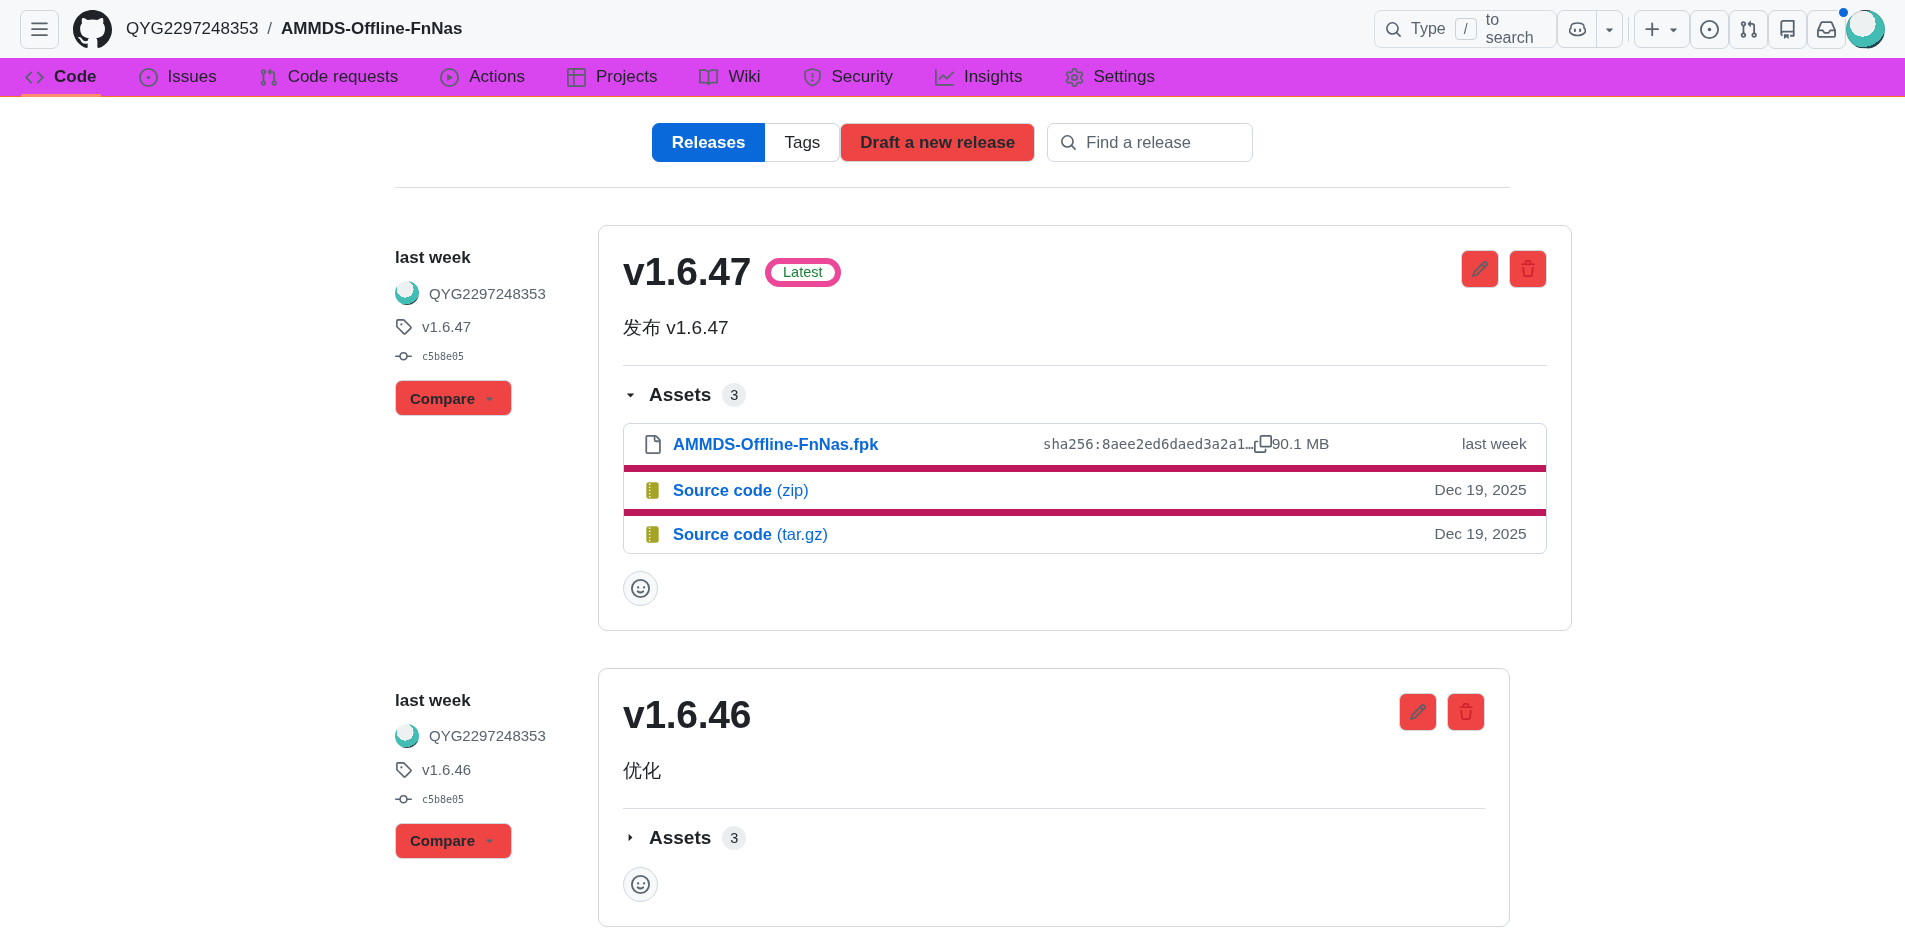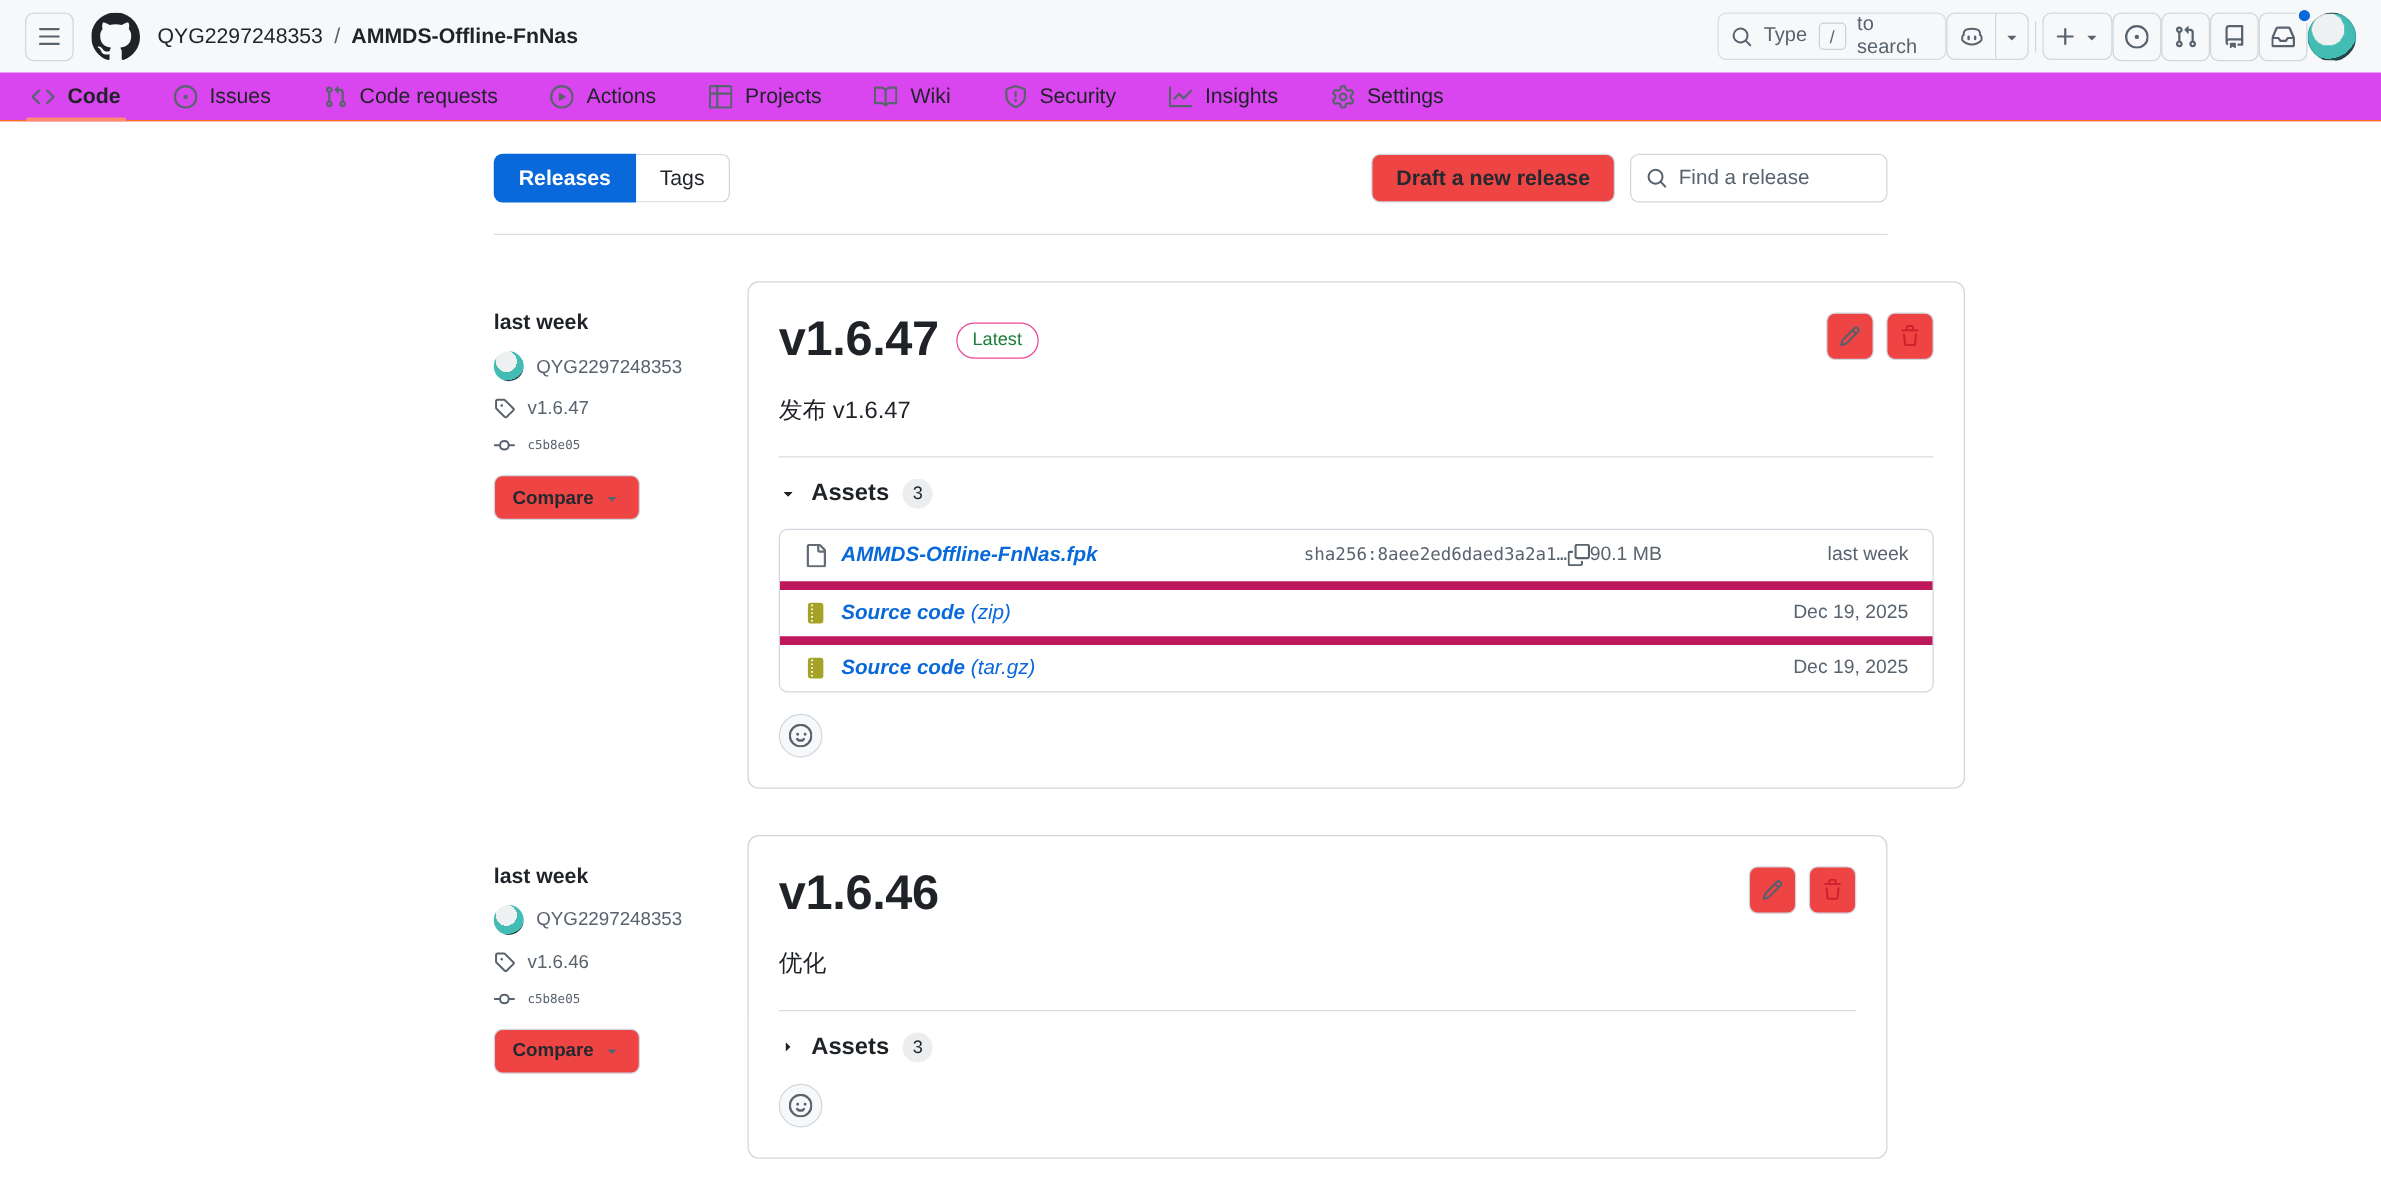--- a/index.html
+++ b/index.html
@@ -70,21 +70,21 @@
   }
   .nav-tab .octicon { color:#59636e; }
   .nav-tab.active { font-weight:600; }
   .nav-tab.active::after {
     content:""; position:absolute; left:7px; right:7px; bottom:-1px; height:3px;
     border-radius:3px; background:#fd8c73;
   }
 
   
   .container { width:1115px; margin:0 auto; }
-  .toolbar { margin-top:26px; display:flex; align-items:center; justify-content:space-between; }
+  .toolbar { margin-top:26px; display:flex; align-items:center; justify-content:center; }
   .seg { display:inline-flex; }
   .seg-btn {
     height:39px; padding:0 19px; display:inline-flex; align-items:center;
     font-size:17px; cursor:pointer; border:1px solid #d0d7de; background:#ffffff; color:#1f2328;
   }
   .seg-btn.active {
     background:#0969da; border-color:#0969da; color:#ffffff; font-weight:600;
     border-radius:7px 0 0 7px;
   }
   .seg-btn.inactive { border-left:none; border-radius:0 7px 7px 0; }
@@ -115,40 +115,40 @@
   .commit-sha { font-family:"DejaVu Sans Mono", monospace; font-size:10px; }
   .compare-btn { margin-top:15px; height:36px; padding:0 14px; font-size:15px; color:#24292f; }
   .compare-btn .octicon { color:#59636e; }
 
   .release-card { border:1px solid #d0d7de; border-radius:9px; background:#fff; padding:24px; }
   .card-head { display:flex; align-items:flex-start; justify-content:space-between; }
   .title-wrap { display:flex; align-items:center; gap:14px; }
   .rel-title { font-size:39px; font-weight:600; line-height:1.15; letter-spacing:-.3px; }
   .latest-badge {
     display:inline-flex; align-items:center; height:29px; padding:0 12px;
-    border:1px solid #ec4899; border-radius:999px; color:#1a7f37;
+    border:6px solid #ec4899; border-radius:999px; color:#1a7f37;
     font-size:14.5px; font-weight:500;text-align:right;
   }
   .card-actions { display:flex; gap:10px; }
   .sq-btn { width:38px; height:38px; padding:0; }
   .sq-btn .octicon { color:#57606a; }
   .sq-btn .danger { color:#cf222e; }
   .rel-desc { margin-top:20px; font-size:19px; color:#1f2328; }
   .card-divider { border:none; border-top:1px solid #d8dee4; margin-top:24px; }
   .assets-head { margin-top:17px; display:flex; align-items:center; gap:11px; cursor:pointer; }
   .assets-head .octicon { color:#1f2328; }
   .assets-title { font-size:19px; font-weight:600; }
   .counter {
     min-width:24px; height:24px; padding:0 7px; display:inline-flex; align-items:center; justify-content:center;
     background:rgba(175,184,193,.25); border-radius:12px; font-size:14.5px; font-weight:500; color:#1f2328;
   }
   .assets-box { margin-top:16px; border:1px solid #d0d7de; border-radius:7px; }
   .asset-row { display:flex; align-items:center; padding:9px 19px; min-height:41px; }
   .asset-row + .asset-row { border-top:7px solid #be185d; }
-  .asset-name-cell { display:flex; align-items:center; gap:11px; flex:0 0 400px; min-width:0;font-style:italic; }
+  .asset-name-cell { display:flex; align-items:center; gap:11px; flex:0 0 400px; min-width:0; }
   .asset-name-cell .octicon { color:#636c76; }
   .asset-link { color:#0969da; font-weight:600; text-decoration:none; cursor:pointer; font-size:16.5px; }
   .asset-link .suffix { font-weight:400; }
   .asset-digest { flex:1 1 auto; min-width:0; display:flex; align-items:center; color:#59636e; }
   .digest-text { font-family:"DejaVu Sans Mono", monospace; font-size:14px; white-space:nowrap; }
   .copy-btn { border:none; background:none; color:#59636e; cursor:pointer; display:inline-flex; }
   .asset-size { flex:0 0 130px; color:#59636e; font-size:15.5px; }
   .asset-date { flex:0 0 125px; text-align:right; color:#59636e; font-size:15.5px; }
   .asset-spacer { flex:1 1 auto; }
   .reaction-btn {

